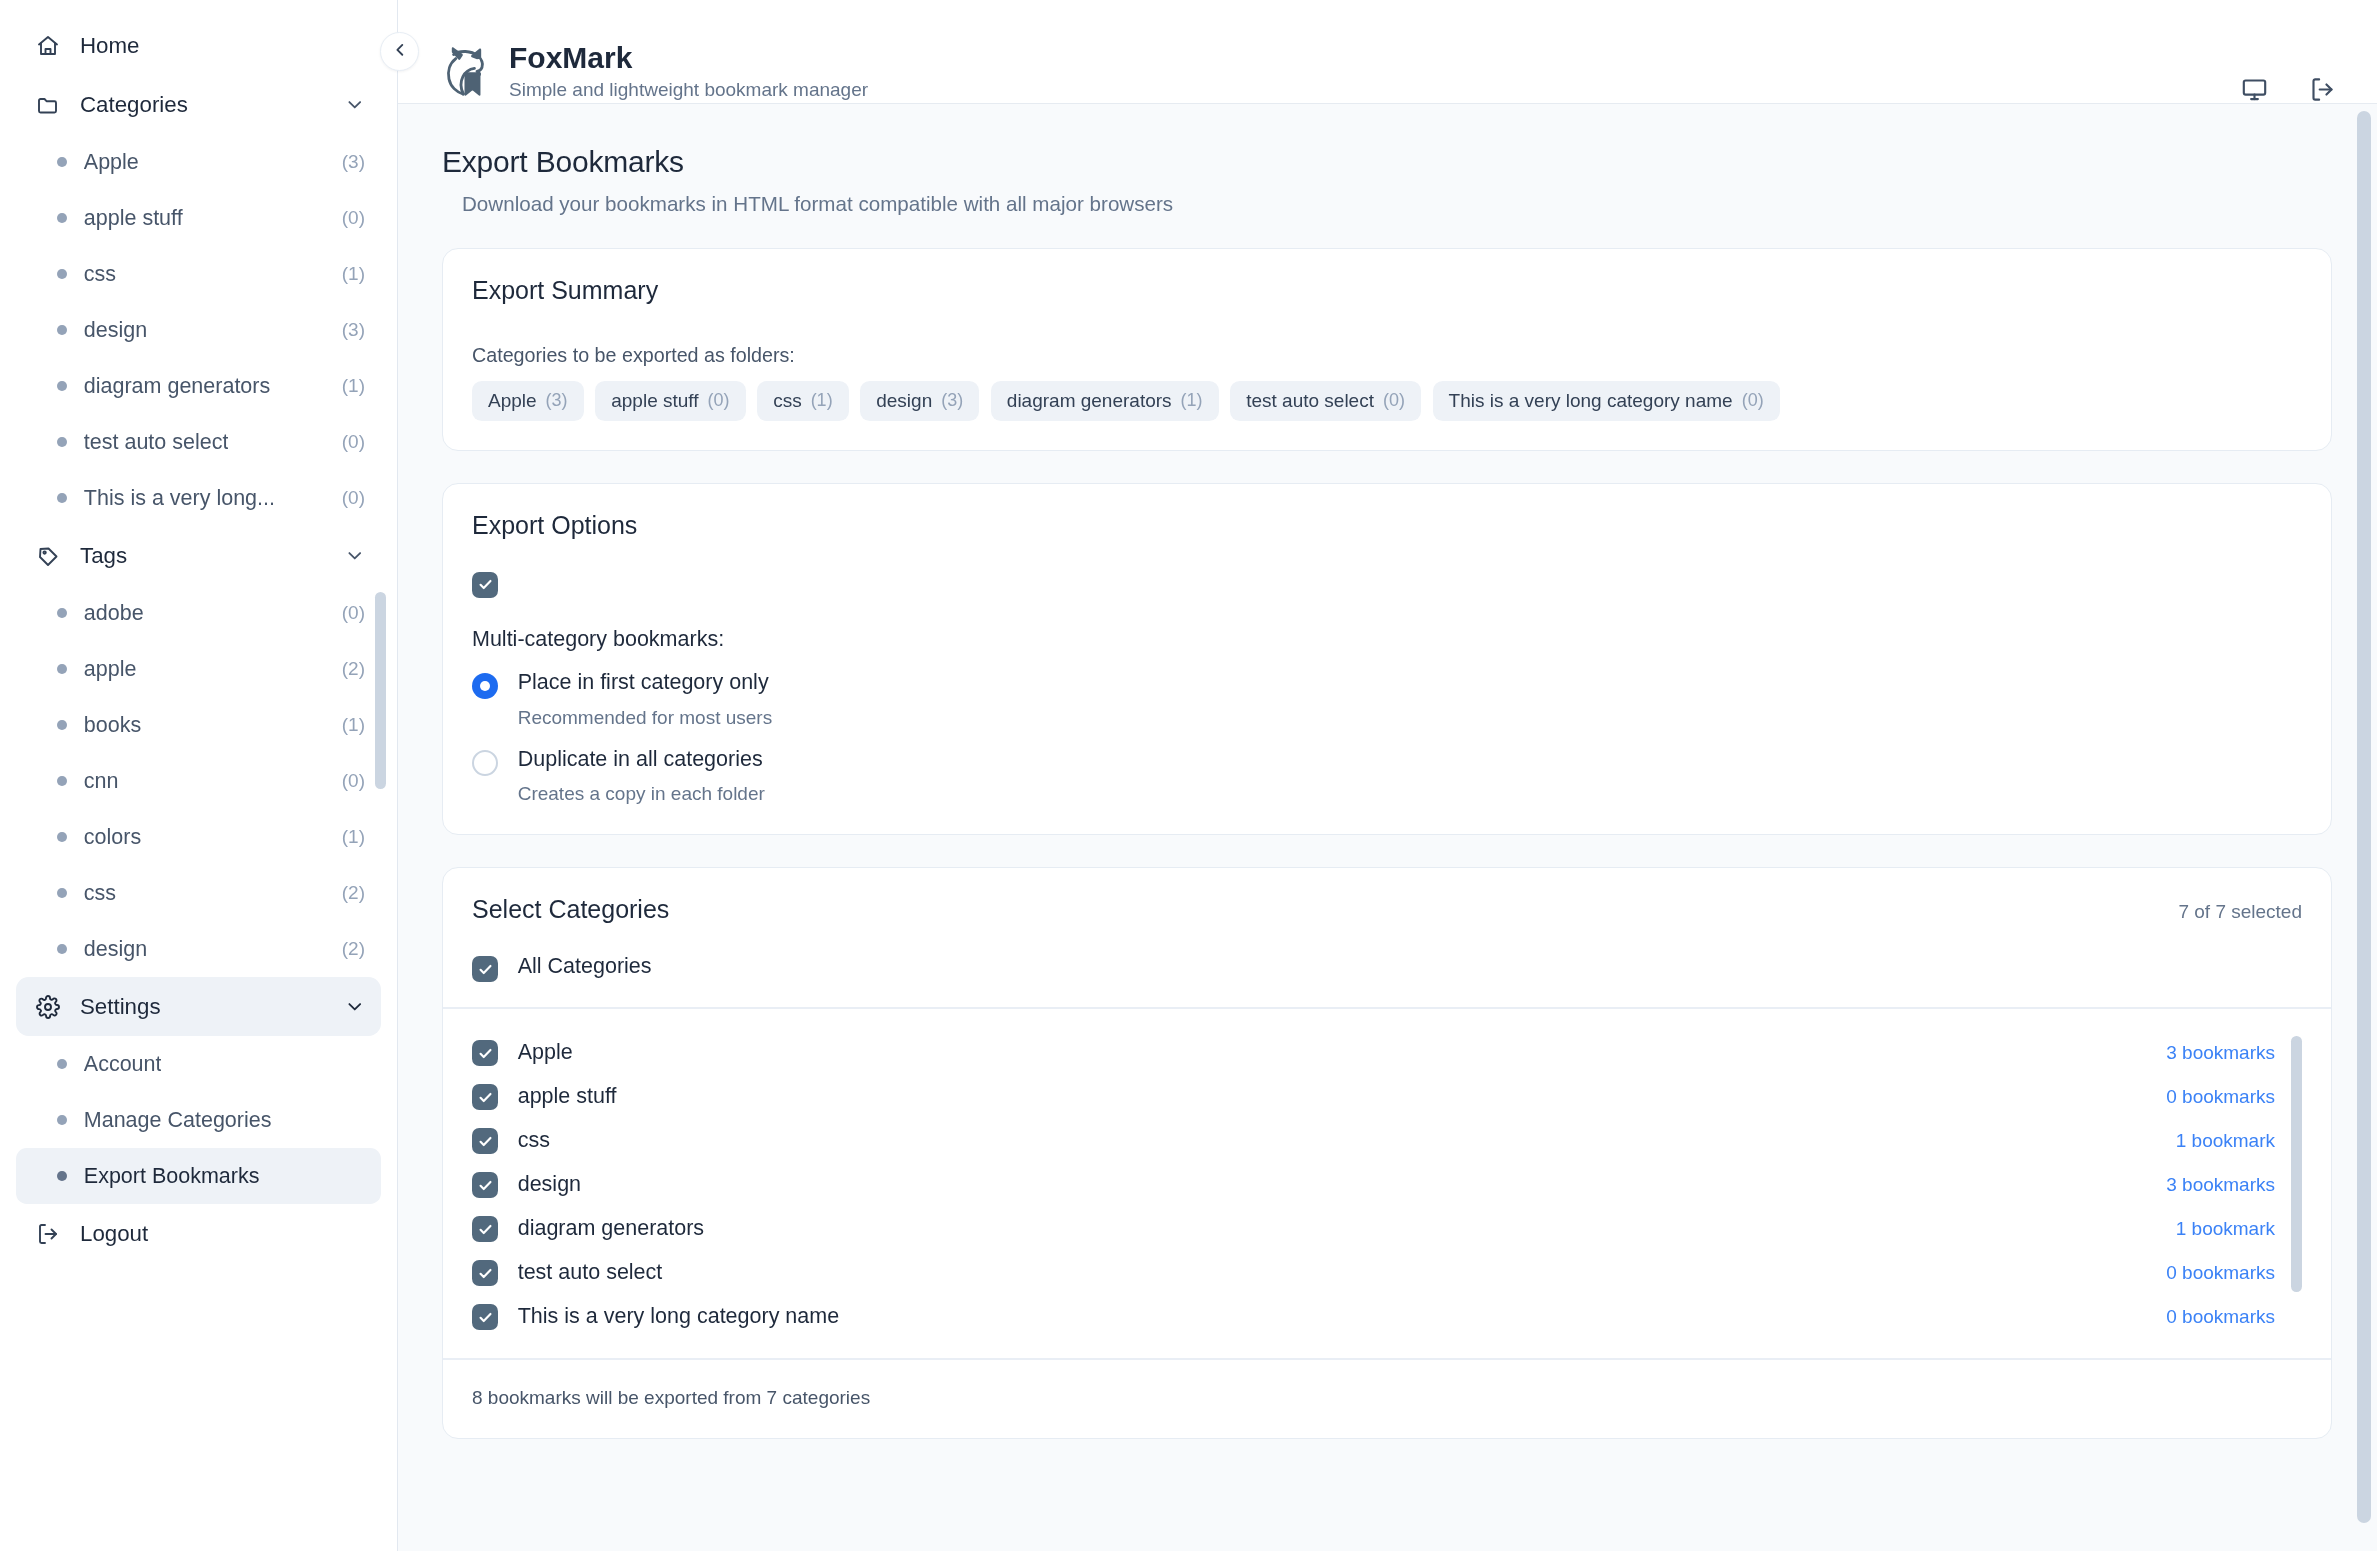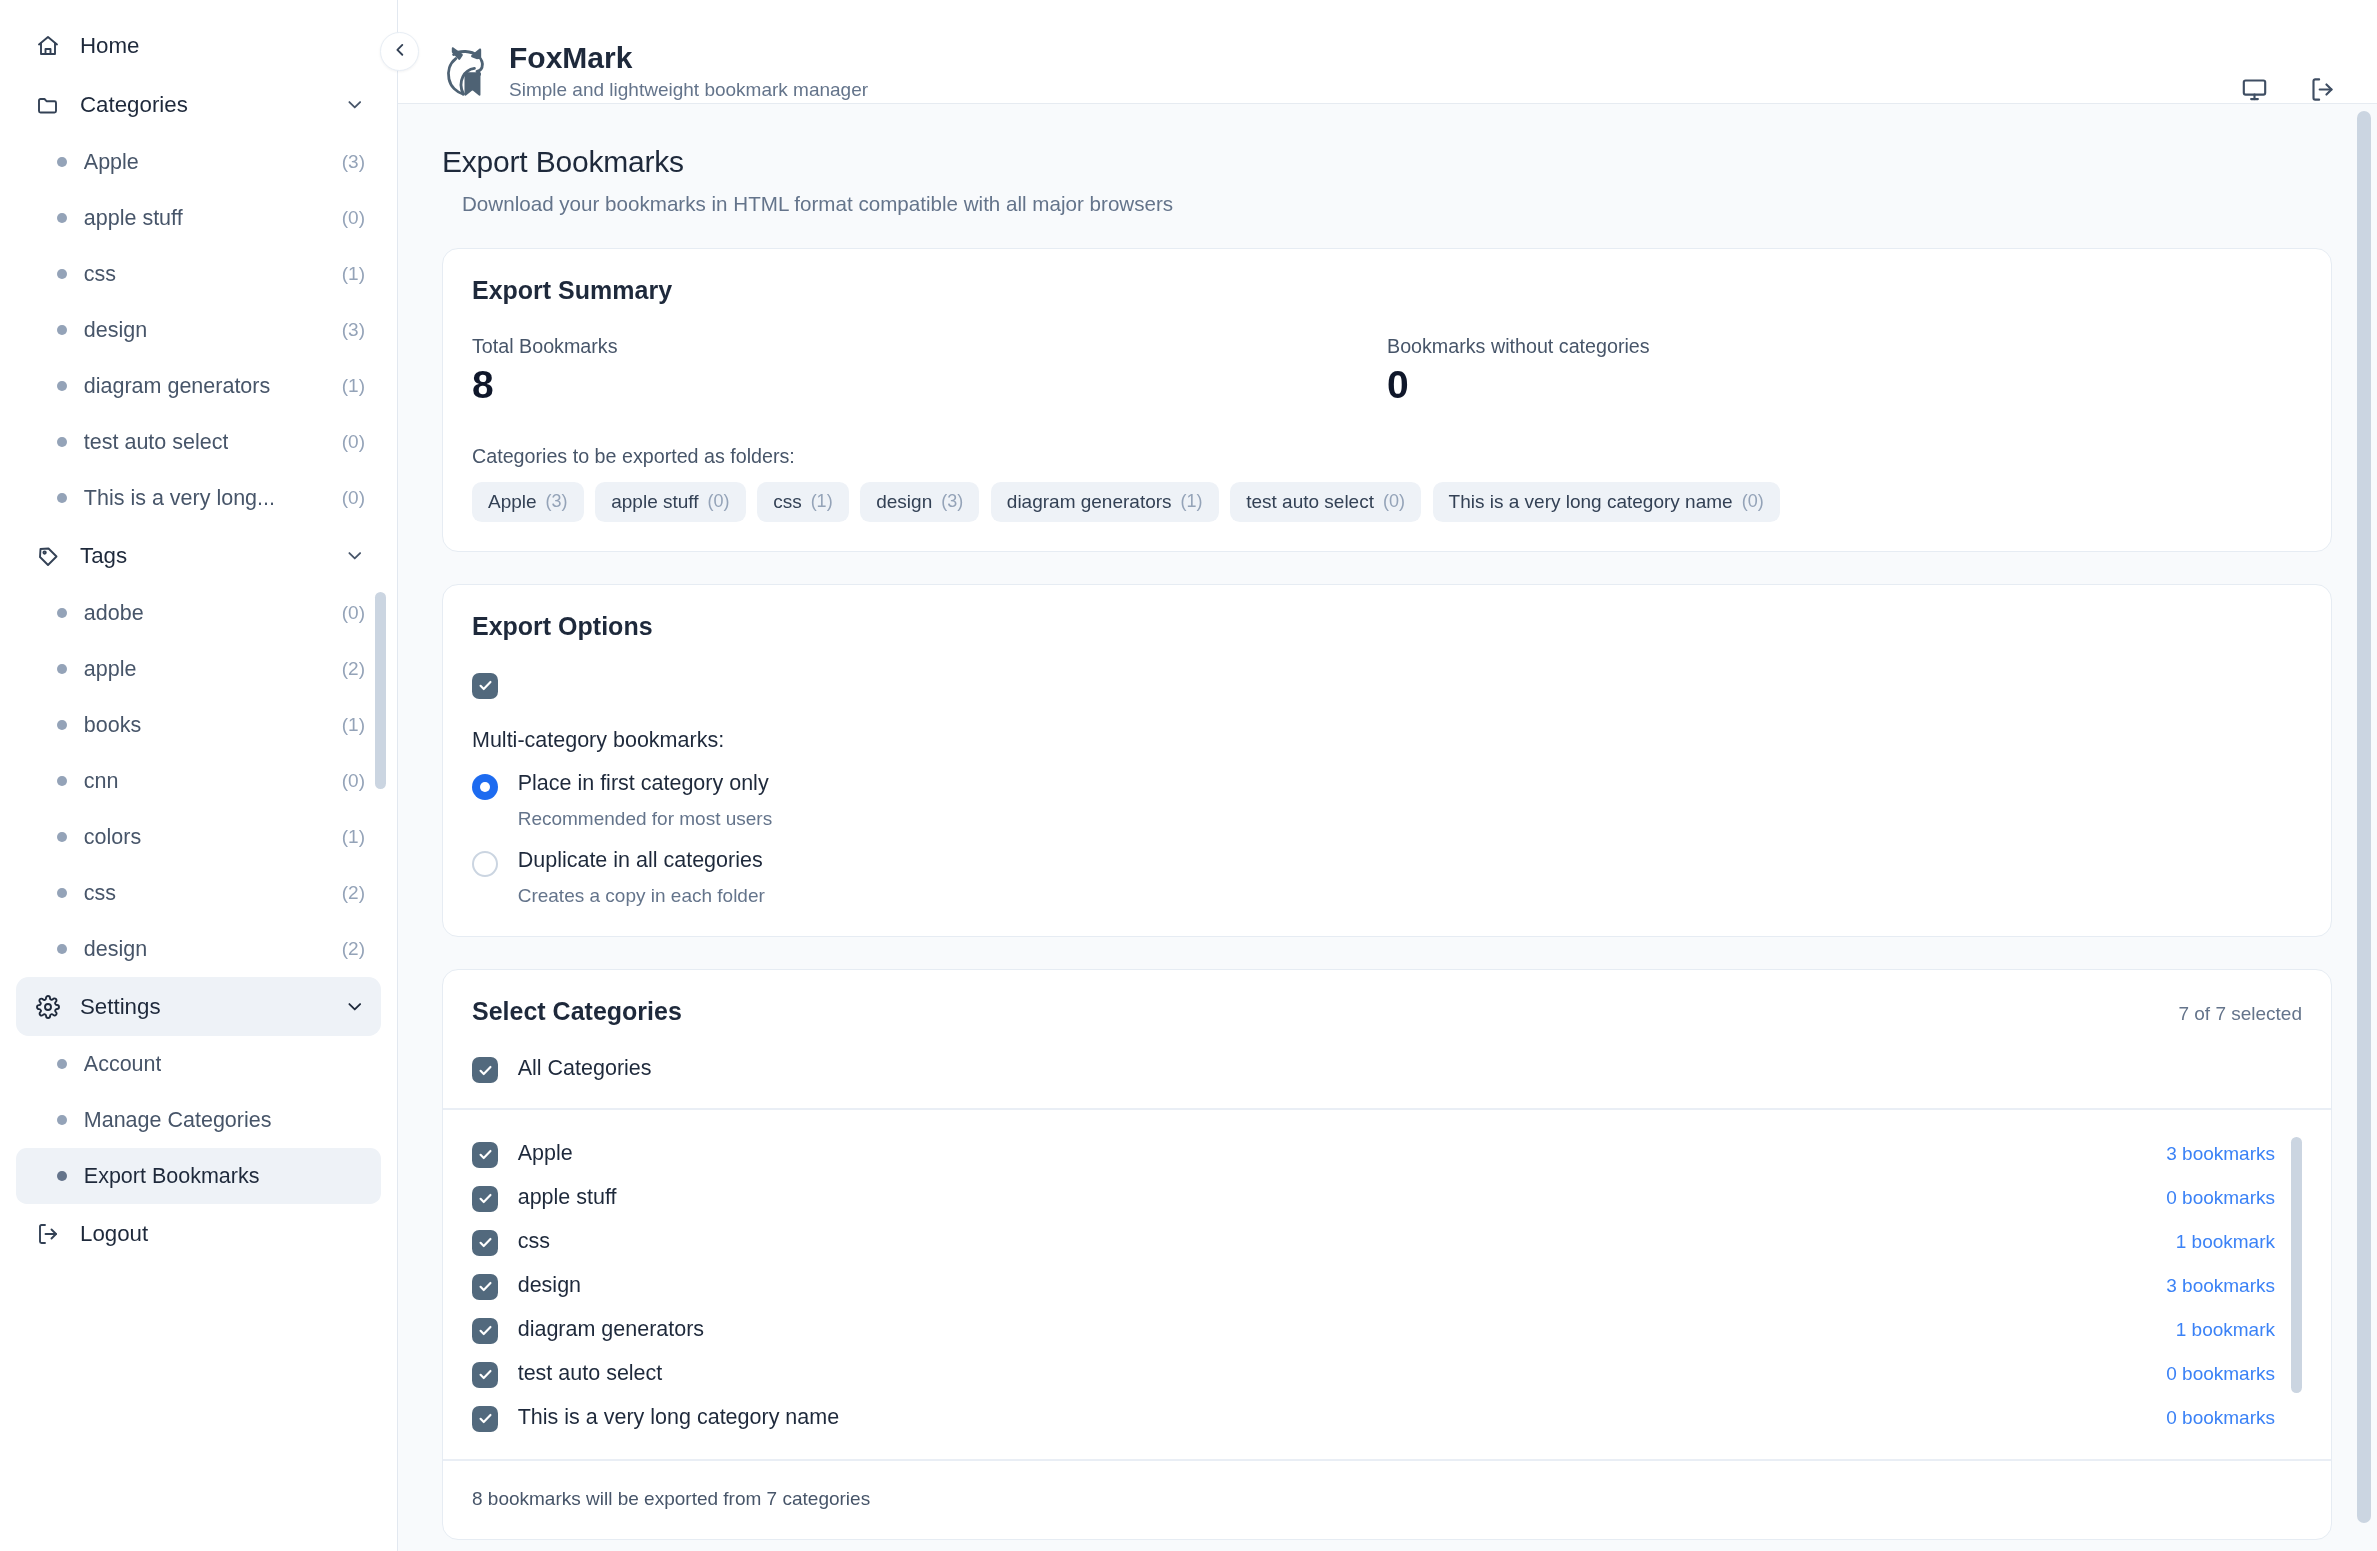--- a/index.html
+++ b/index.html
@@ -98,21 +98,21 @@
   .content { flex: 1; overflow: hidden; padding: 41px 45px 0 44px; }
 
   .page-title { font-size: 30px; font-weight: 400; color: #1e293b; letter-spacing: -0.2px; }
   .page-sub { font-size: 20.6px; color: #64748b; margin-top: 12.5px; margin-left: 20px; }
 
   .card {
     background: #ffffff; border: 1.8px solid #e6ecf3;
     border-radius: 16px; margin-top: 32px;
     padding: 27px 29px 29px 29px;
   }
-  .card-title { font-size: 25px; font-weight: 700; color: #1e293b; }
+  .card-title { font-size: 25px; font-weight: 400; color: #1e293b; }
 
   .summary-grid {
     display: grid; grid-template-columns: 1fr 1fr; margin-top: 30px;
   }
   .stat-label { font-size: 19.7px; color: #475569; }
   .stat-value { font-size: 39px; font-weight: 700; color: #0f172a; margin-top: 7.2px; line-height: 1.05; }
 
   .folders-label { font-size: 19.7px; color: #475569; margin-top: 39px; }
   .chips { display: flex; flex-wrap: wrap; gap: 11.6px; margin-top: 14.3px; }
   .chip {
@@ -382,30 +382,20 @@
       </div>
     </header>
 
     <div class="content">
 
       <h1 class="page-title">Export Bookmarks</h1>
       <p class="page-sub">Download your bookmarks in HTML format compatible with all major browsers</p>
 
       <section class="card">
         <h2 class="card-title">Export Summary</h2>
-        <div class="summary-grid">
-          <div>
-            <div class="stat-label">Total Bookmarks</div>
-            <div class="stat-value">8</div>
-          </div>
-          <div>
-            <div class="stat-label">Bookmarks without categories</div>
-            <div class="stat-value">0</div>
-          </div>
-        </div>
         <div class="folders-label">Categories to be exported as folders:</div>
         <div class="chips">
           <span class="chip">
               <span>Apple</span>
               <span class="chip-count">(3)</span>
             </span>
           <span class="chip">
               <span>apple stuff</span>
               <span class="chip-count">(0)</span>
             </span>

